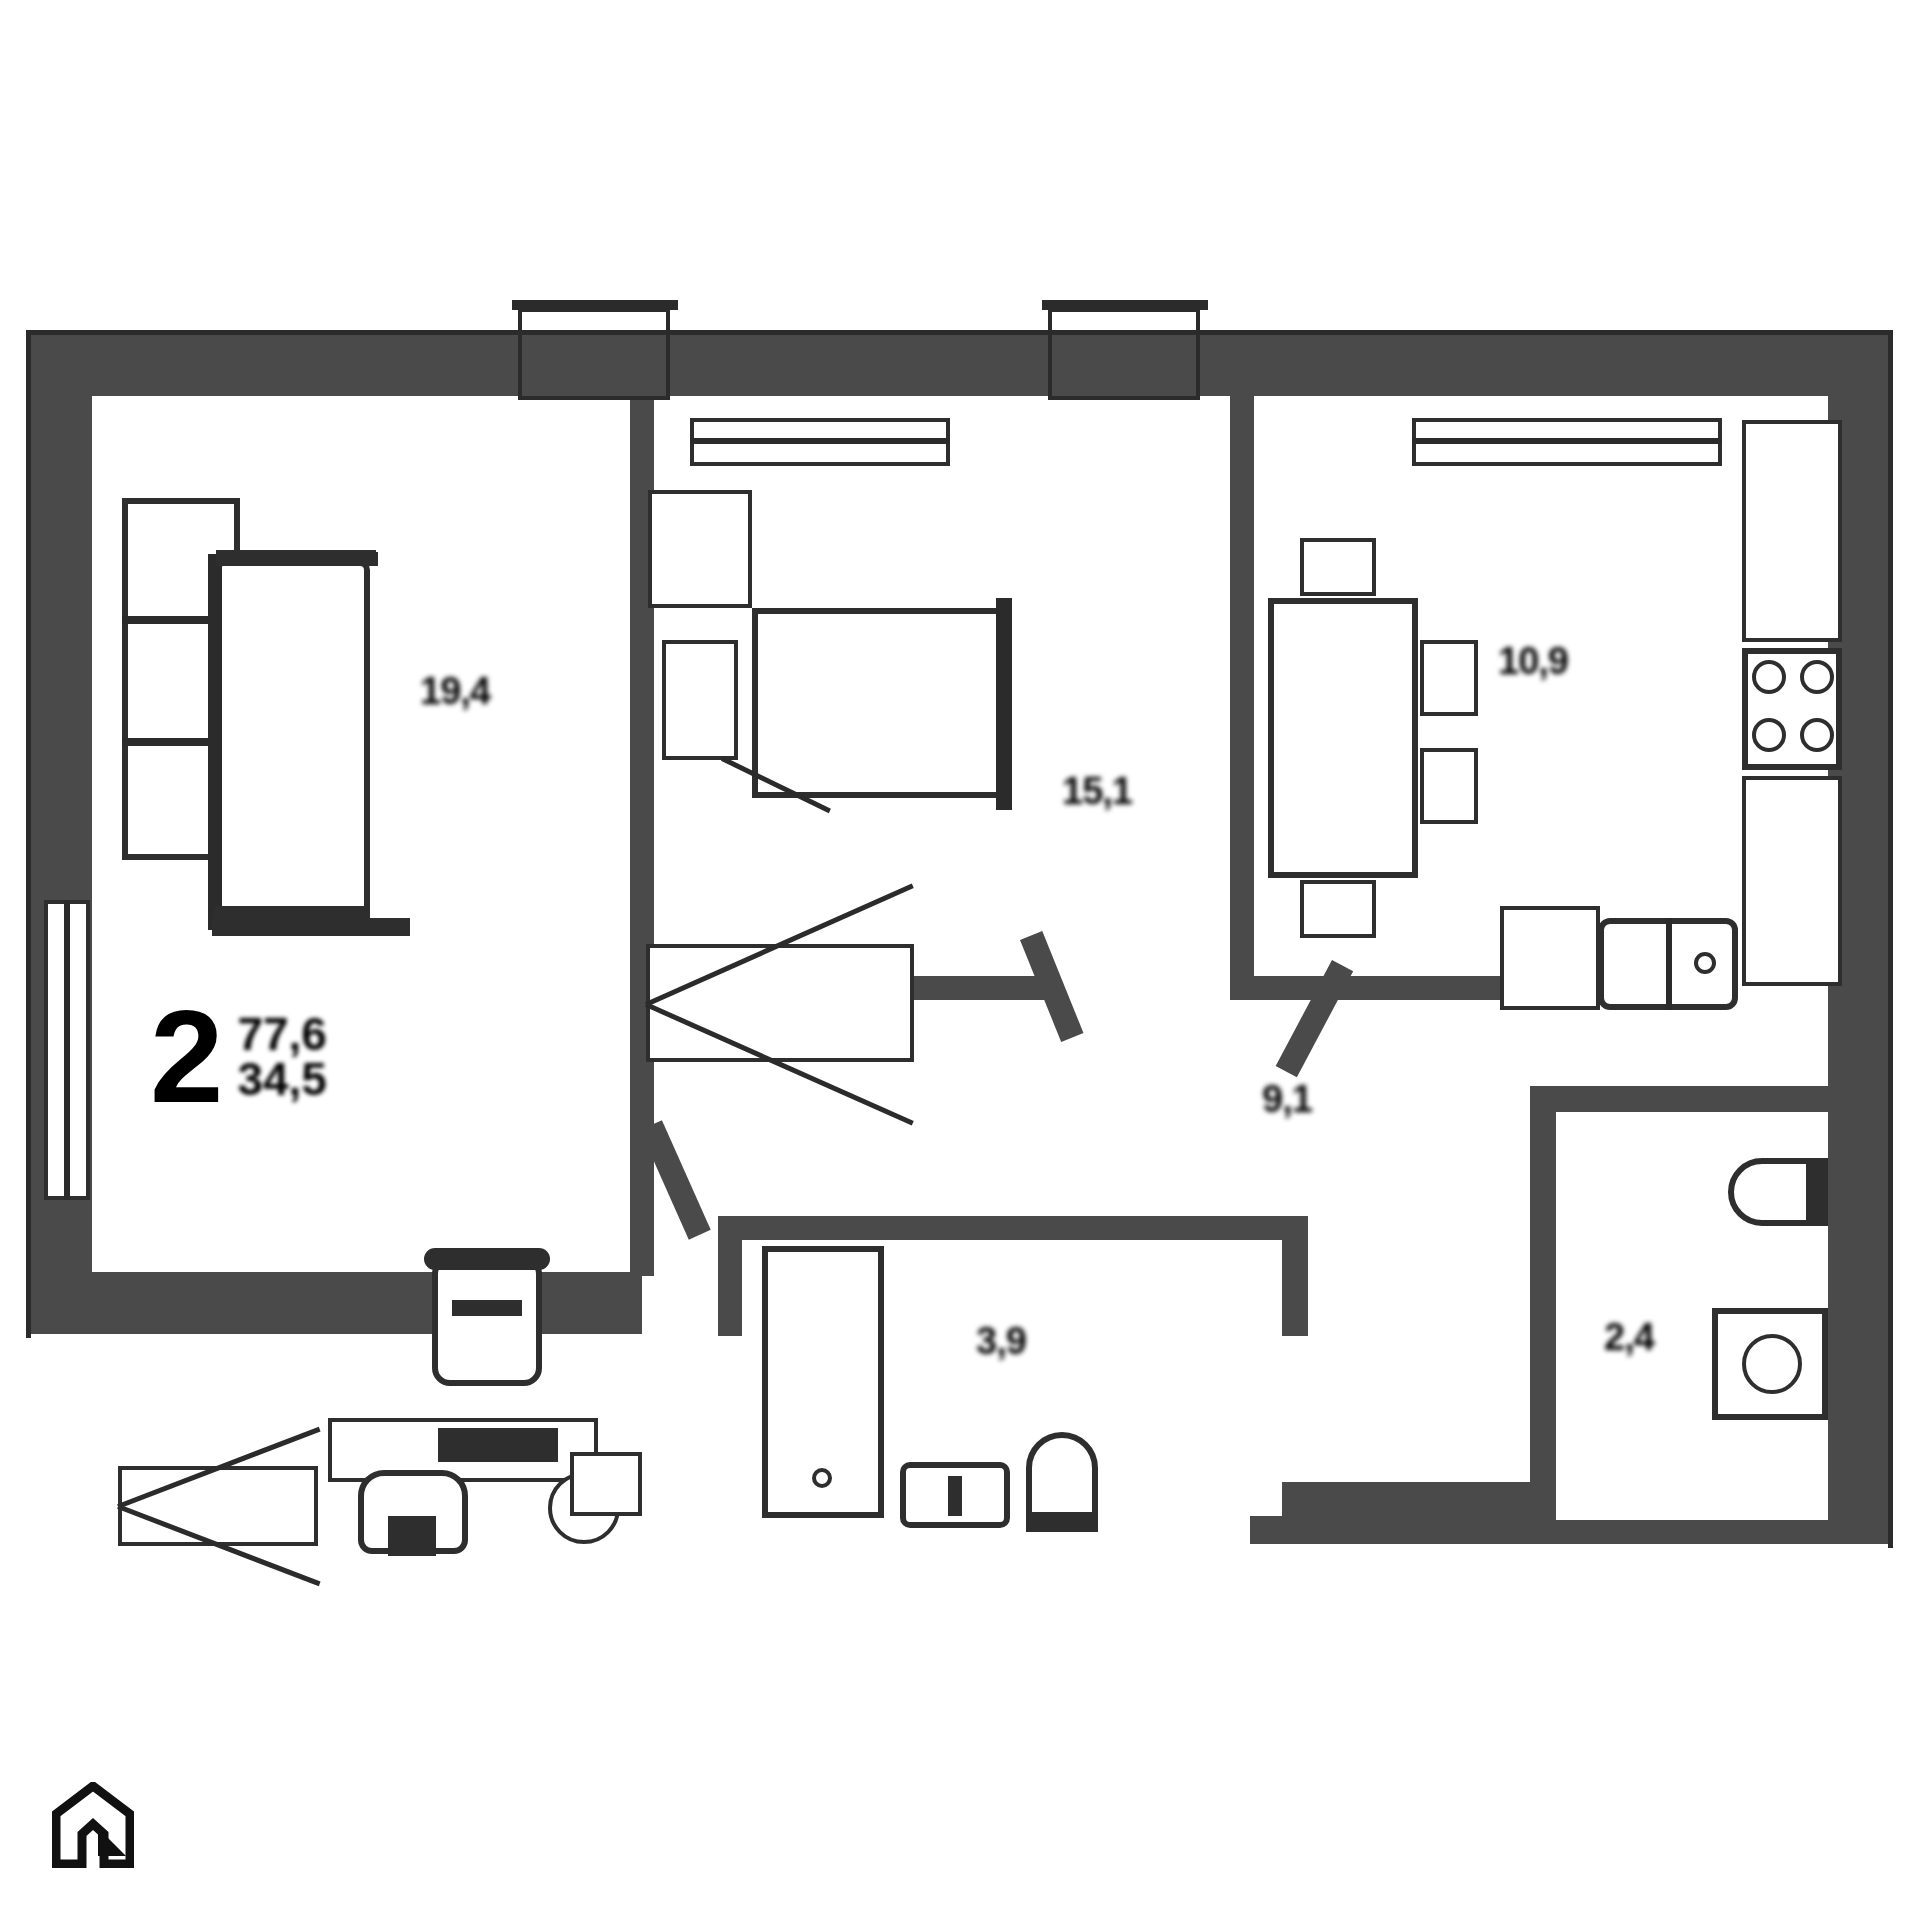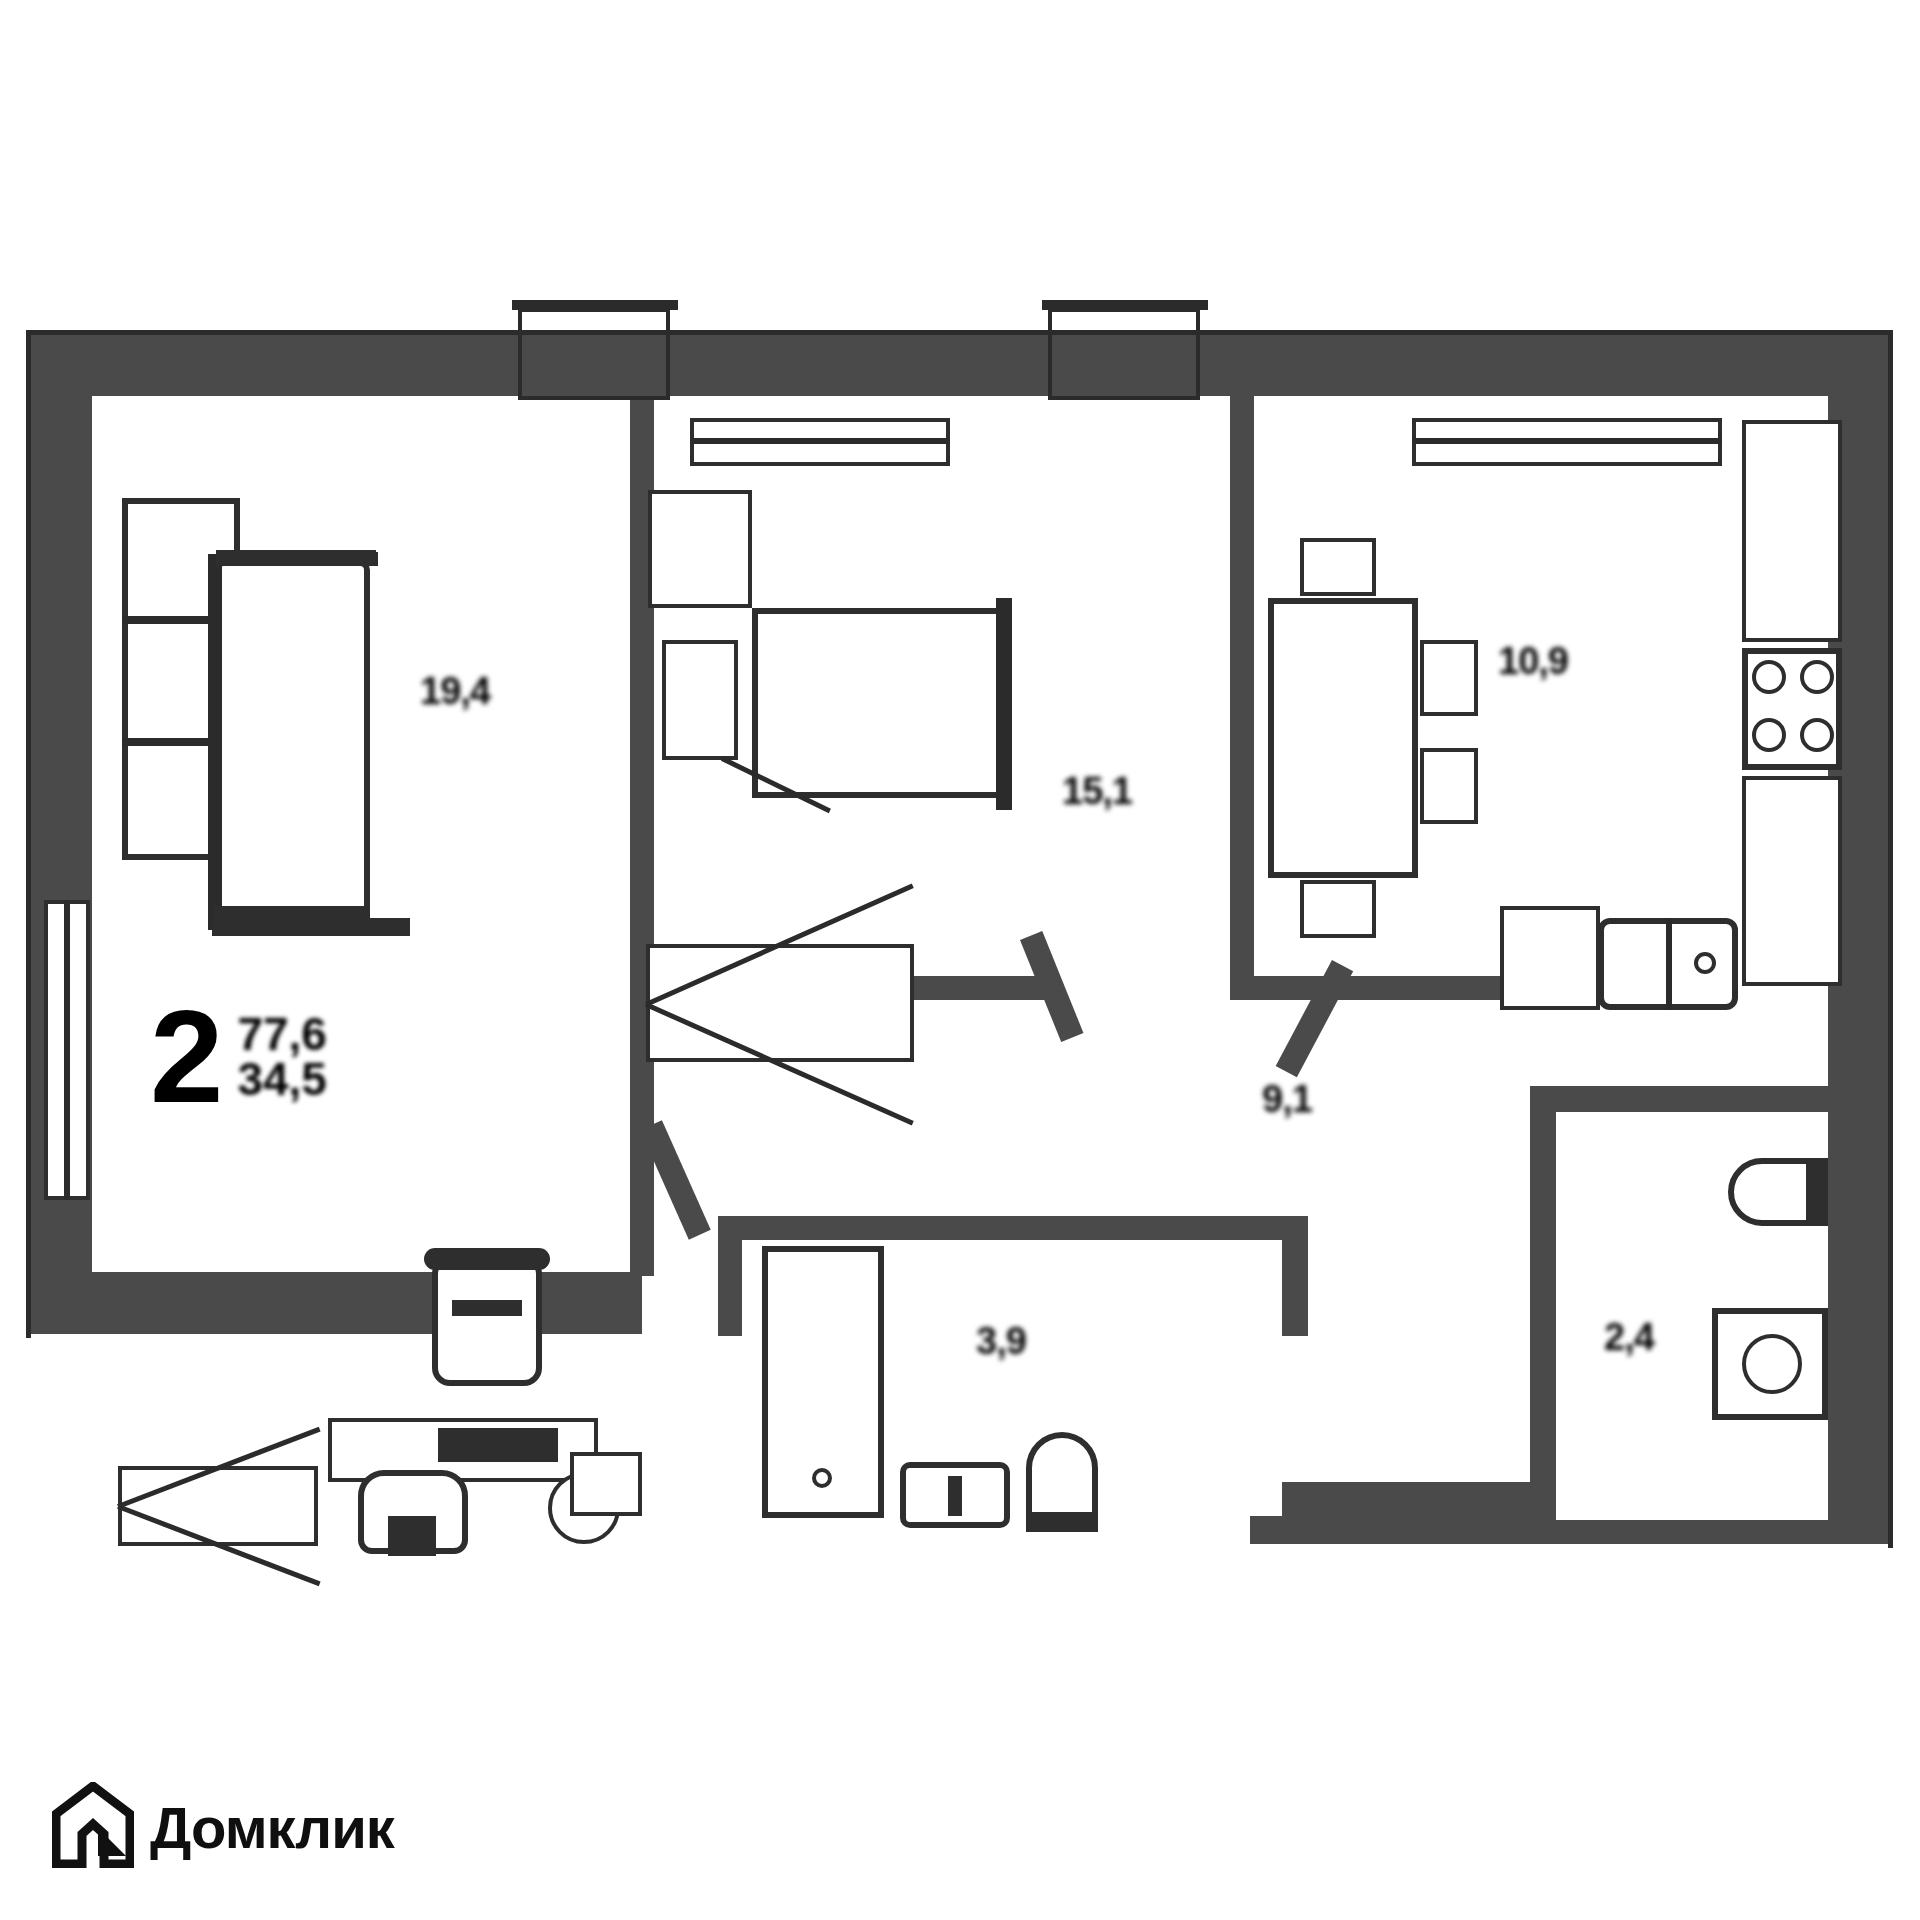--- a/index.html
+++ b/index.html
@@ -172,14 +172,13 @@
 
 </div>
 
 <div id="logo">
   <span>
     <svg width="82" height="86" viewBox="0 0 82 86">
       <path d="M41 4 L78 32 L78 82 L52 82 L52 52 L41 42 L30 52 L30 82 L4 82 L4 32 Z" fill="none" stroke="#111" stroke-width="9"></path>
       <path d="M46 46 L74 74 L46 74 Z" fill="#111"></path>
     </svg>
   </span>
-  <span id="logotext">Домклик</span>
 </div>
 
 </body></html>

